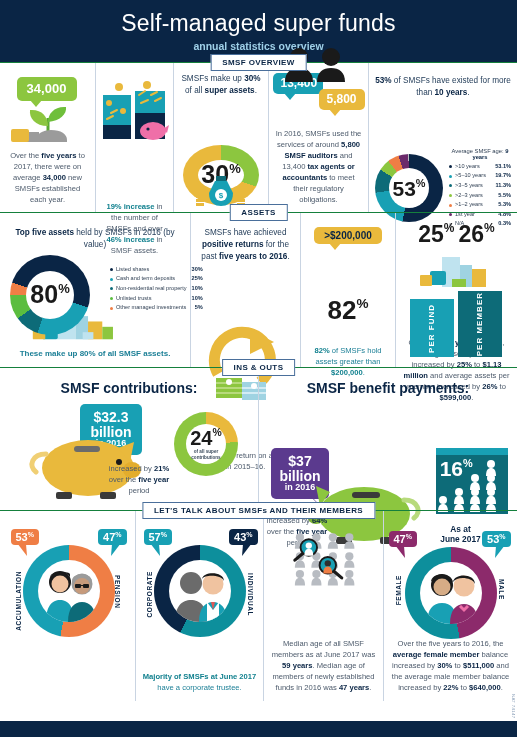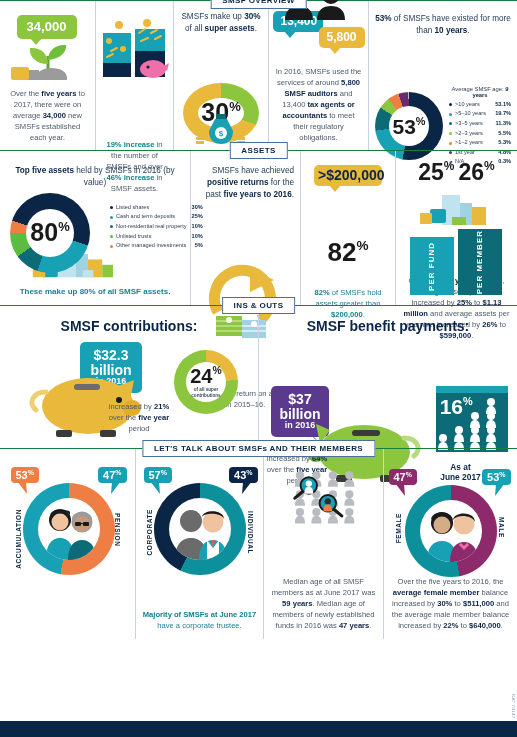--- a/index.html
+++ b/index.html
@@ -95,20 +95,24 @@
   .sidecode {
     position: absolute; right: 1px; bottom: 18px;
     writing-mode: vertical-rl; font-size: 4.4px; color: #8fa3bb; letter-spacing: .3px;
   }
 </style>
 </head>
 <body>
 
 <div class="page">
 
+  <div class="header">
+    <h1>Self-managed super funds</h1>
+    <h2>annual statistics overview</h2>
+  </div>
 
   <div class="band" style="height:150px;">
     <div class="divider-label">SMSF OVERVIEW</div>
     <div class="band-inner" style="height:150px;">
 
       <div class="col" style="width:95px;">
         <div style="height:74px;position:relative;width:86px;margin-top:4px;">
           <div class="bubble down" style="background:#8cc63f;color:#8cc63f;font-size:13px;position:absolute;left:12px;top:0;width:60px;padding:5px 4px;">
             <span style="color:#fff;">34,000</span>
           </div>
@@ -324,21 +328,21 @@
           <rect x="66" y="14" width="16" height="20" fill="#e9b93c"></rect>
           <rect x="82" y="20" width="12" height="14" fill="#8cc63f"></rect>
           <rect x="14" y="18" width="18" height="16" rx="2" fill="#18a0b4"></rect>
           <rect x="4" y="22" width="14" height="12" rx="1" fill="#e9b93c"></rect>
           <rect x="60" y="26" width="12" height="8" fill="#bfe3ef"></rect>
         </svg>
         <div class="cap teal" style="font-weight:700;font-size:8px;margin-top:4px;">These make up 80% of all SMSF assets.</div>
       </div>
 
       <div class="col" style="width:110px;padding-top:14px;">
-        <div class="head-txt" style="margin-bottom:15px;text-align:right;">
+        <div class="head-txt" style="margin-bottom:15px;">
           <span>SMSFs have achieved <b>positive returns</b> for the past <b>five years to 2016</b>.</span>
         </div>
         <div style="position:relative;width:96px;height:78px;">
           <svg width="96" height="78" viewBox="0 0 96 78">
             <path d="M20 52 A28 28 0 1 1 62 60" stroke="#e9b93c" stroke-width="11" fill="none" stroke-linecap="butt"></path>
             <path d="M52 8 L76 20 L52 32 Z" fill="#e9b93c"></path>
             <text x="44" y="52" font-size="20" font-weight="700" fill="#1a1a1a" text-anchor="middle" font-family="Liberation Sans, sans-serif">
               <tspan>2.9</tspan><tspan font-size="11" dy="-7">%</tspan>
             </text>
             <g>
@@ -351,21 +355,21 @@
               <rect x="44" y="65" width="24" height="2" fill="#d3ecf4"></rect>
               <rect x="44" y="70" width="24" height="2" fill="#d3ecf4"></rect>
               <circle cx="56" cy="64" r="3" fill="#fff"></circle>
             </g>
           </svg>
         </div>
         <div class="cap">Estimated return on assets in 2015–16.</div>
       </div>
 
       <div class="col" style="width:95px;padding-top:14px;">
-        <div class="bubble down" style="background:#e9b93c;color:#e9b93c;font-size:14px;width:68px;padding:3px 4px;margin-bottom:8px;">
+        <div class="bubble down" style="background:#e9b93c;color:#e9b93c;font-size:10px;width:68px;padding:3px 4px;margin-bottom:8px;">
           <span style="color:#0a2545;">&gt;$200,000</span>
         </div>
         <div class="donut" id="donut-200k" style="width: 76px; height: 76px; background: conic-gradient(rgb(24, 160, 180) 0deg, rgb(24, 160, 180) 295.2deg, rgb(10, 37, 69) 295.2deg, rgb(10, 37, 69) 360deg);">
           <div class="hole" style="inset:14px;">
             <div class="big-num" style="font-size:26px;">
               <span>82</span><span class="pct">%</span>
             </div>
           </div>
         </div>
         <div class="cap teal" style="margin-top:5px;">

